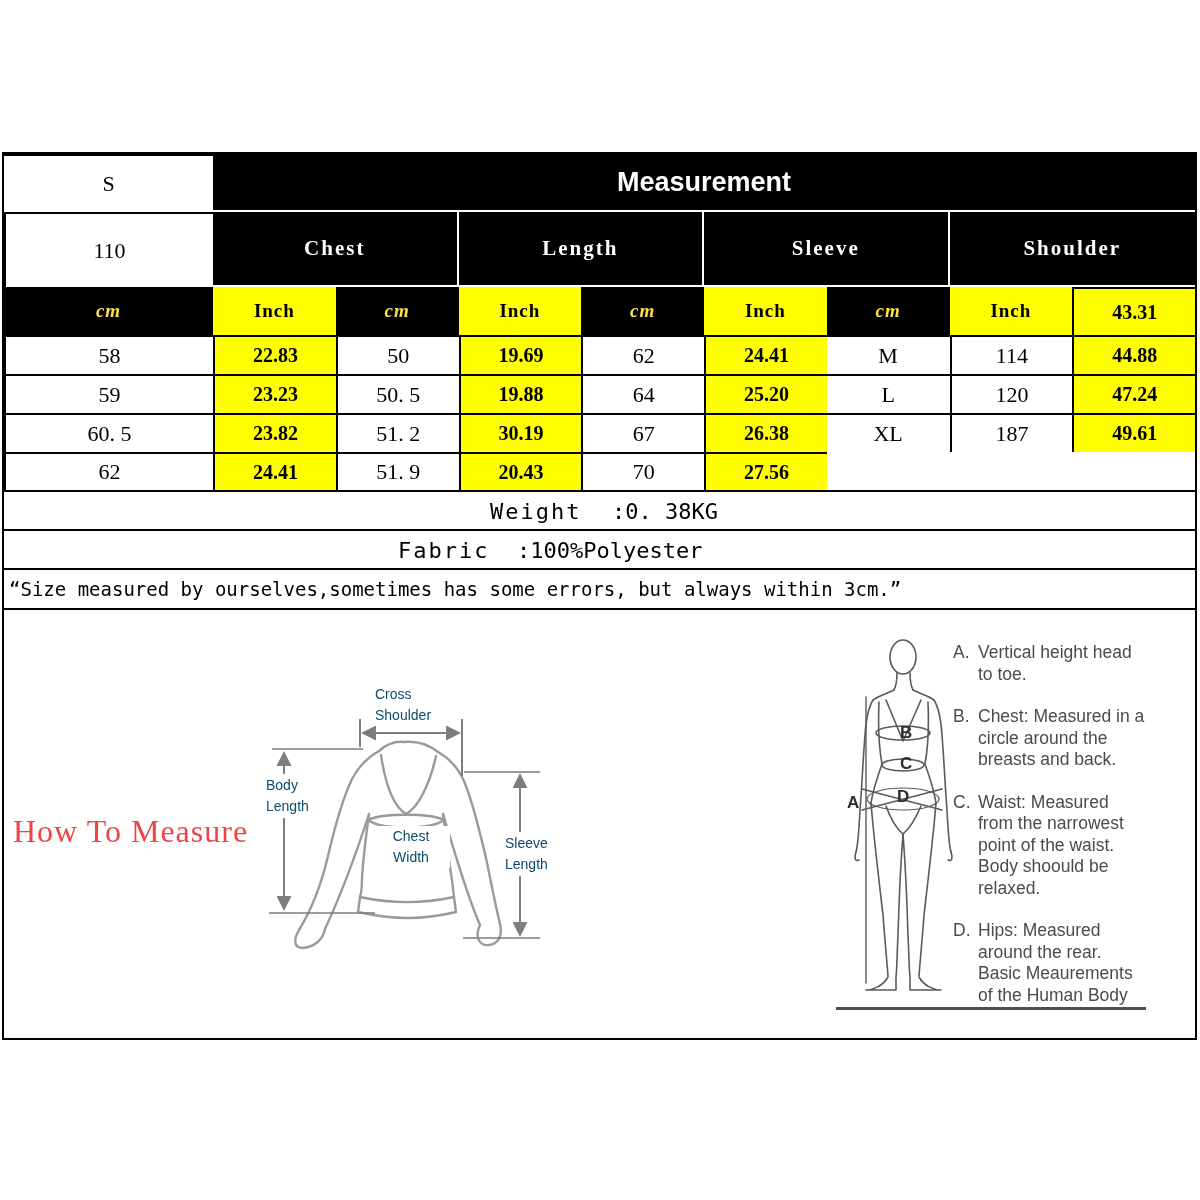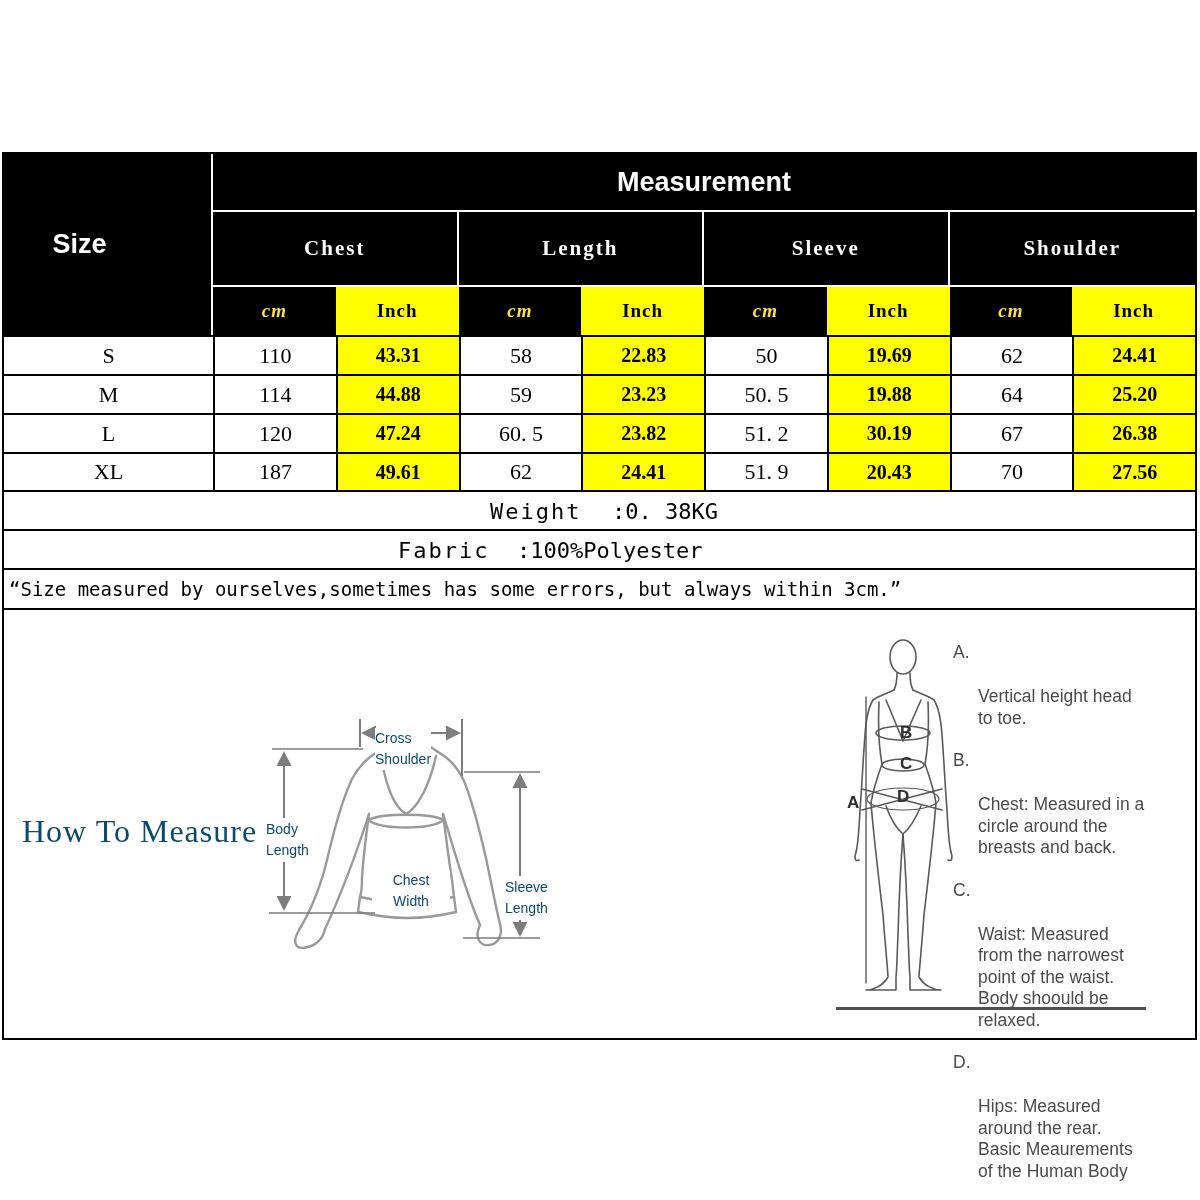--- a/index.html
+++ b/index.html
@@ -1,21 +1,21 @@
 <!DOCTYPE html>
 <html><head>
 <meta charset="utf-8">
 <style>
   * { margin:0; padding:0; box-sizing:border-box; }
   html,body { background:#fff; }
   .page {
     position:relative; width:1200px; height:1200px; background:#fff;
     font-family:"Liberation Serif", serif; color:#000; overflow:hidden;
   }
-  .pre { white-space:pre-line;margin-top:44px; }
+  .pre { white-space:pre-line; }
 
   
   .size-table {
     position:absolute; left:2px; top:152px; width:1195px; height:458px;
     border:2px solid #000; background:#fff;
     display:grid;
     grid-template-columns:209px repeat(8, 1fr);
     grid-template-rows:58px 75px 48px 39px 39px 39px 38px 39px 39px auto;
   }
   .cell { display:flex; align-items:center; justify-content:center; }
@@ -57,23 +57,23 @@
     display:flex; align-items:center; padding-left:5px;
     font-family:"DejaVu Sans Mono", monospace; font-size:19px;
   }
 
   
   .htm-box {
     position:absolute; left:2px; top:610px; width:1195px; height:430px;
     border:2px solid #000; border-top:none; background:#fff;
   }
   .htm-title {
-    position:absolute; left:18px; top:203px;
+    position:absolute; left:9px; top:203px;
     font-family:"Liberation Serif", serif; font-size:32px; letter-spacing:1px;
-    color:#0c4a6e;
+    color:#ef4444;
   }
   .diagram-label {
     position:absolute; font-family:"Liberation Sans", sans-serif;
     font-size:14px; line-height:21px; color:#0c4a6e; background:#fff;
   }
   .lbl-cross  { left:371px; top:74px; }
   .lbl-body   { left:260px; top:164px; padding:1px 2px; }
   .lbl-chest  { left:368px; top:216px; width:78px; text-align:center; }
   .lbl-sleeve { left:499px; top:222px; padding:1px 2px; }
   .fig-letter {
@@ -97,21 +97,20 @@
   svg { position:absolute; overflow:visible; }
   .garment-svg { left:248px; top:70px; }
   .body-svg { left:828px; top:26px; }
 </style>
 </head>
 <body>
 
 <div class="page">
 
   <div class="size-table">
-    <div class="cell hd size-cell">Size</div>
     <div class="cell hd meas-cell">Measurement</div>
 
     <div class="cell hd ghd g1">Chest</div>
     <div class="cell hd ghd g2">Length</div>
     <div class="cell hd ghd g3">Sleeve</div>
     <div class="cell hd ghd g4">Shoulder</div>
 
     <div class="cell ucm">cm</div>
     <div class="cell uin">Inch</div>
     <div class="cell ucm">cm</div>

